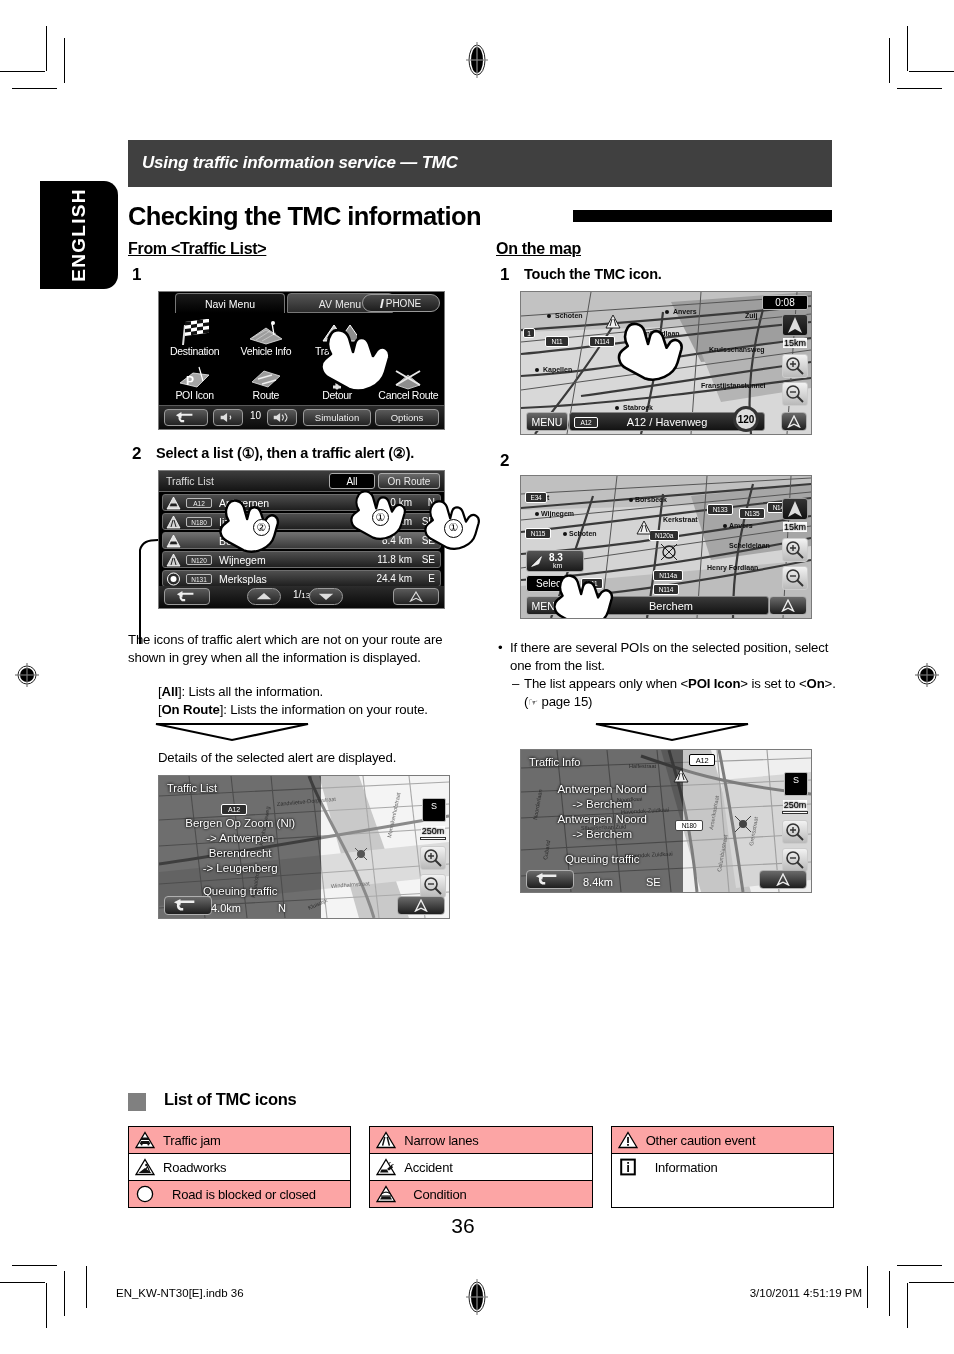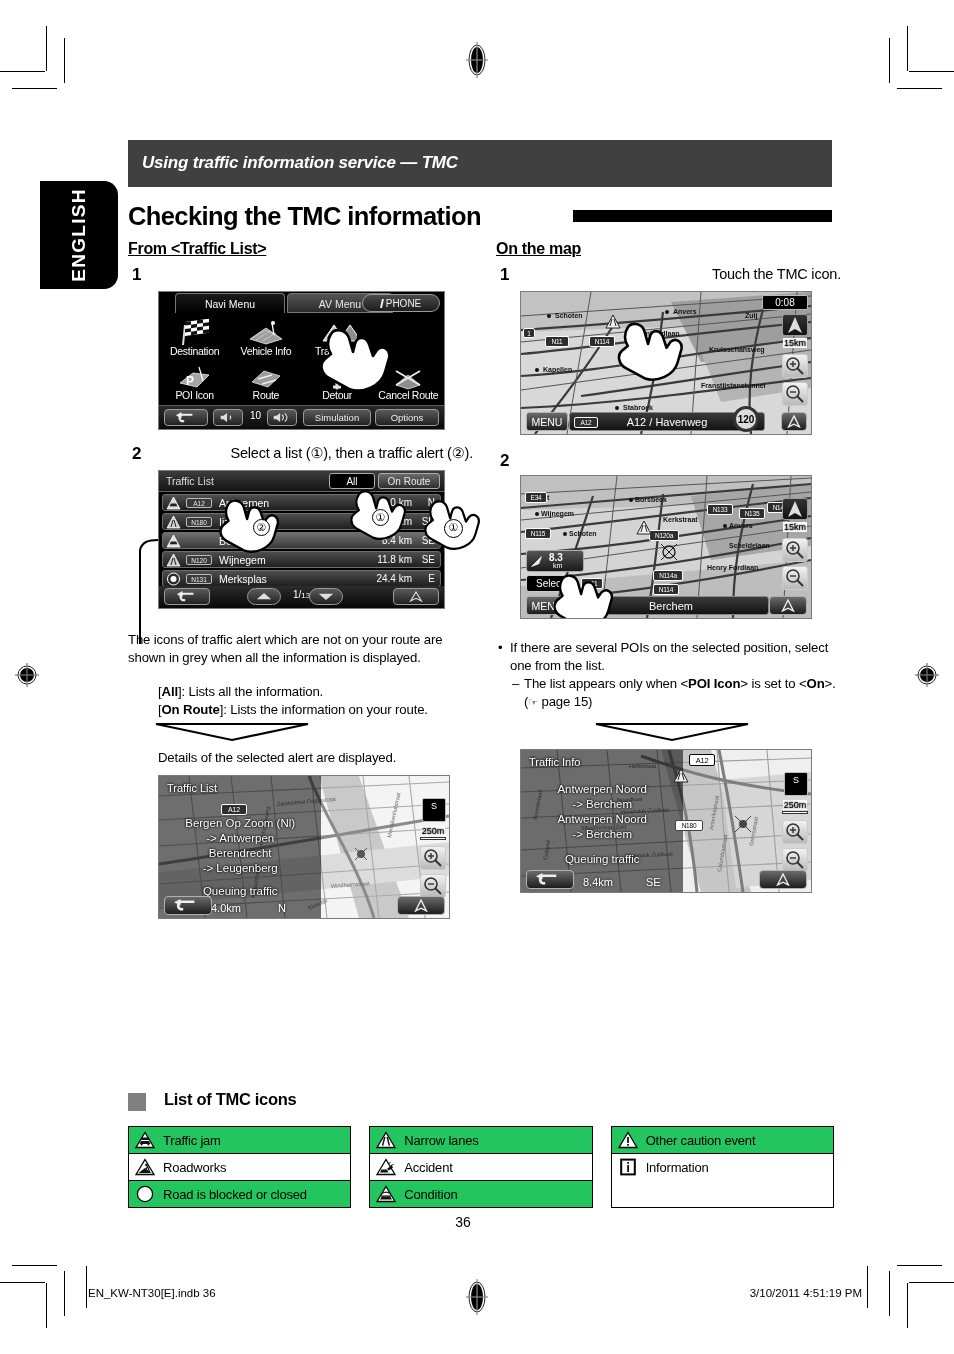--- a/index.html
+++ b/index.html
@@ -41,21 +41,21 @@
   
   .col{position:absolute;top:240px;width:345px;}
   #col-left{left:128px;}
   #col-right{left:496px;}
 
   .sub-head{font-size:16px;font-weight:bold;text-decoration:underline;letter-spacing:-0.3px;
     display:inline-block;padding-bottom:1px;}
 
   .step{position:relative;margin-top:9px;min-height:20px;}
   .step-num{position:absolute;left:4px;top:0;font-size:17px;font-weight:bold;}
-  .step-txt{margin-left:28px;font-size:14.5px;font-weight:normal;letter-spacing:-0.2px;line-height:19px;text-align:right;}
+  .step-txt{margin-left:28px;font-size:14.5px;font-weight:bold;letter-spacing:-0.2px;line-height:19px;}
 
   .para{font-size:13.2px;line-height:17.5px;letter-spacing:-0.15px;}
   .para b{font-weight:bold;}
   .indent{margin-left:30px;}
 
   
   .shot{position:relative;background:#000;border:1px solid #7a7a7a;overflow:hidden;}
   .shot *{box-sizing:border-box;}
 
   
@@ -150,28 +150,28 @@
   
   .downarrow{display:block;margin:3px auto 2px auto;}
 
   
   #tmc-section{position:absolute;left:128px;top:1090px;width:706px;}
   #tmc-marker{position:absolute;left:0;top:3px;width:18px;height:18px;background:#808080;}
   #tmc-heading{position:absolute;left:36px;top:0;font-size:16.5px;font-weight:bold;letter-spacing:-0.3px;}
   .tmc-tables{position:absolute;left:0;top:36px;width:100%;display:flex;gap:18px;}
   .tmc-tbl{border:1px solid #000;width:224px;}
   .tmc-row{display:flex;align-items:center;height:26px;padding-left:5px;border-bottom:1px solid #000;}
-  .tmc-row:last-child{border-bottom:none;}
-  .tmc-row.alt{background:#22c55e;}
+  .tmc-row:last-child{border-bottom:none;gap:9px;}
+  .tmc-row.alt{background:#fca5a5;}
   .tmc-row .ti{width:22px;height:20px;flex:0 0 22px;display:flex;align-items:center;justify-content:center;}
   .tmc-row .tl{margin-left:7px;font-size:13px;letter-spacing:-0.2px;}
 
   
-  #page-num{position:absolute;left:0;top:1214px;width:926px;text-align:center;font-size:14px;}
-  #foot-left{position:absolute;left:88px;top:1287px;font-size:11.5px;}
+  #page-num{position:absolute;left:0;top:1214px;width:926px;text-align:center;font-size:21px;}
+  #foot-left{position:absolute;left:88px;top:1287px;font-size:11.5px;padding-left:28px;}
   #foot-right{position:absolute;right:92px;top:1287px;font-size:11.5px;}
 </style>
 </head>
 <body>
 
 <div class="pg">
 
   <div>
     <div class="cmark" style="left:46px;top:26px;width:1px;height:45px;"></div>
     <div class="cmark" style="left:64px;top:38px;width:1px;height:45px;"></div>

